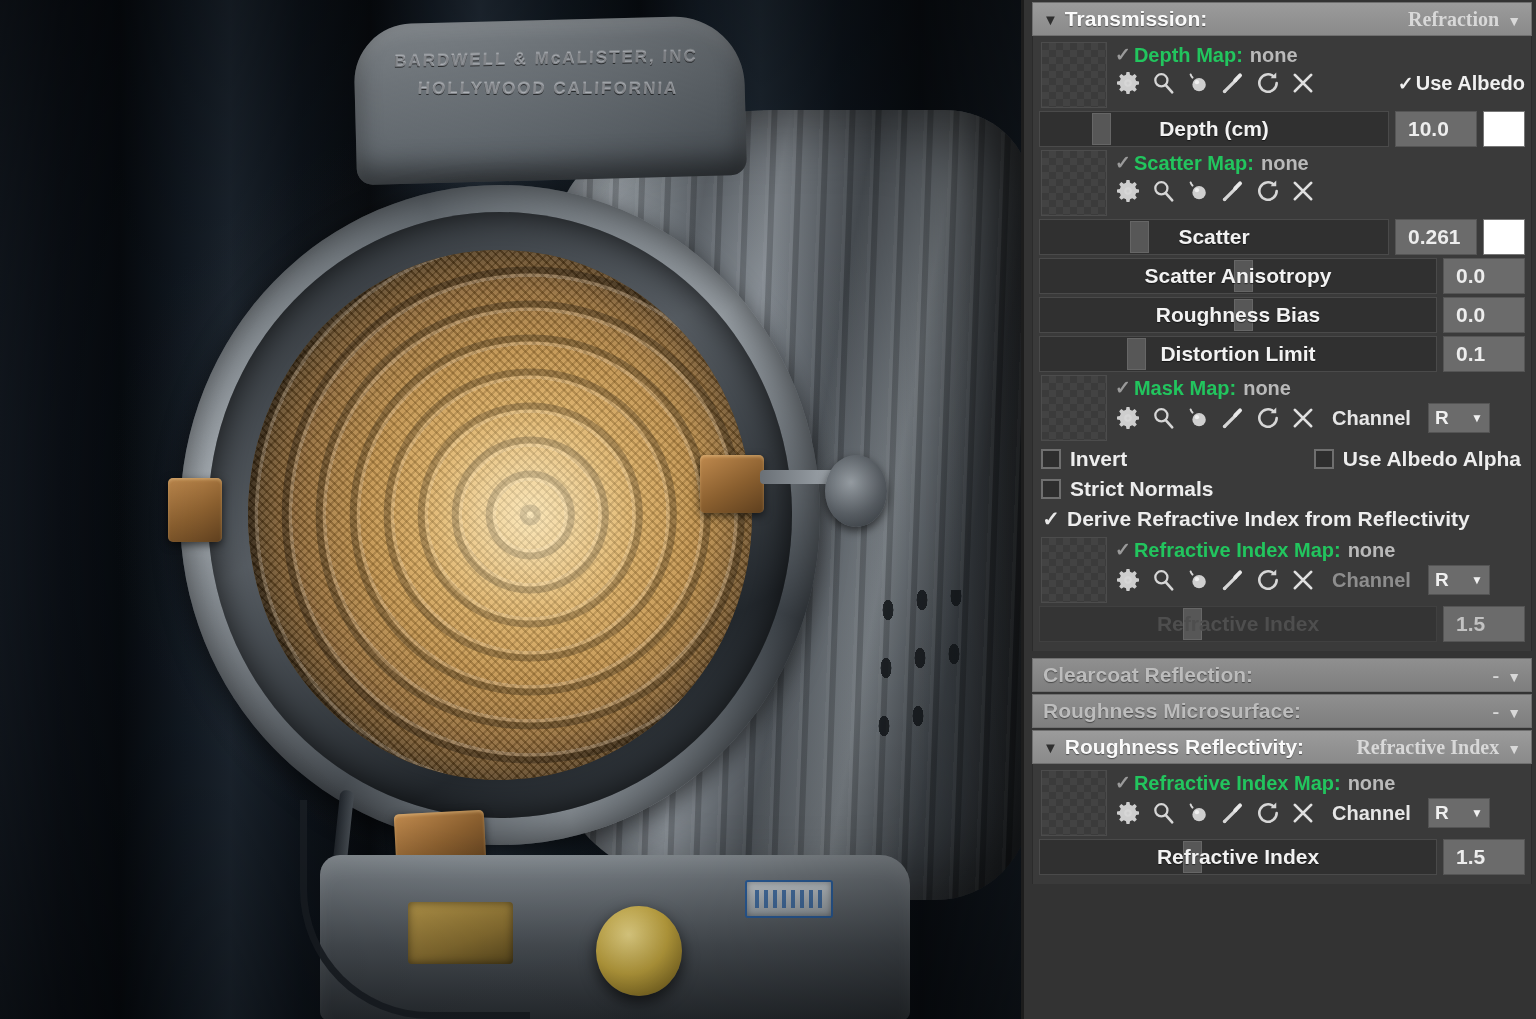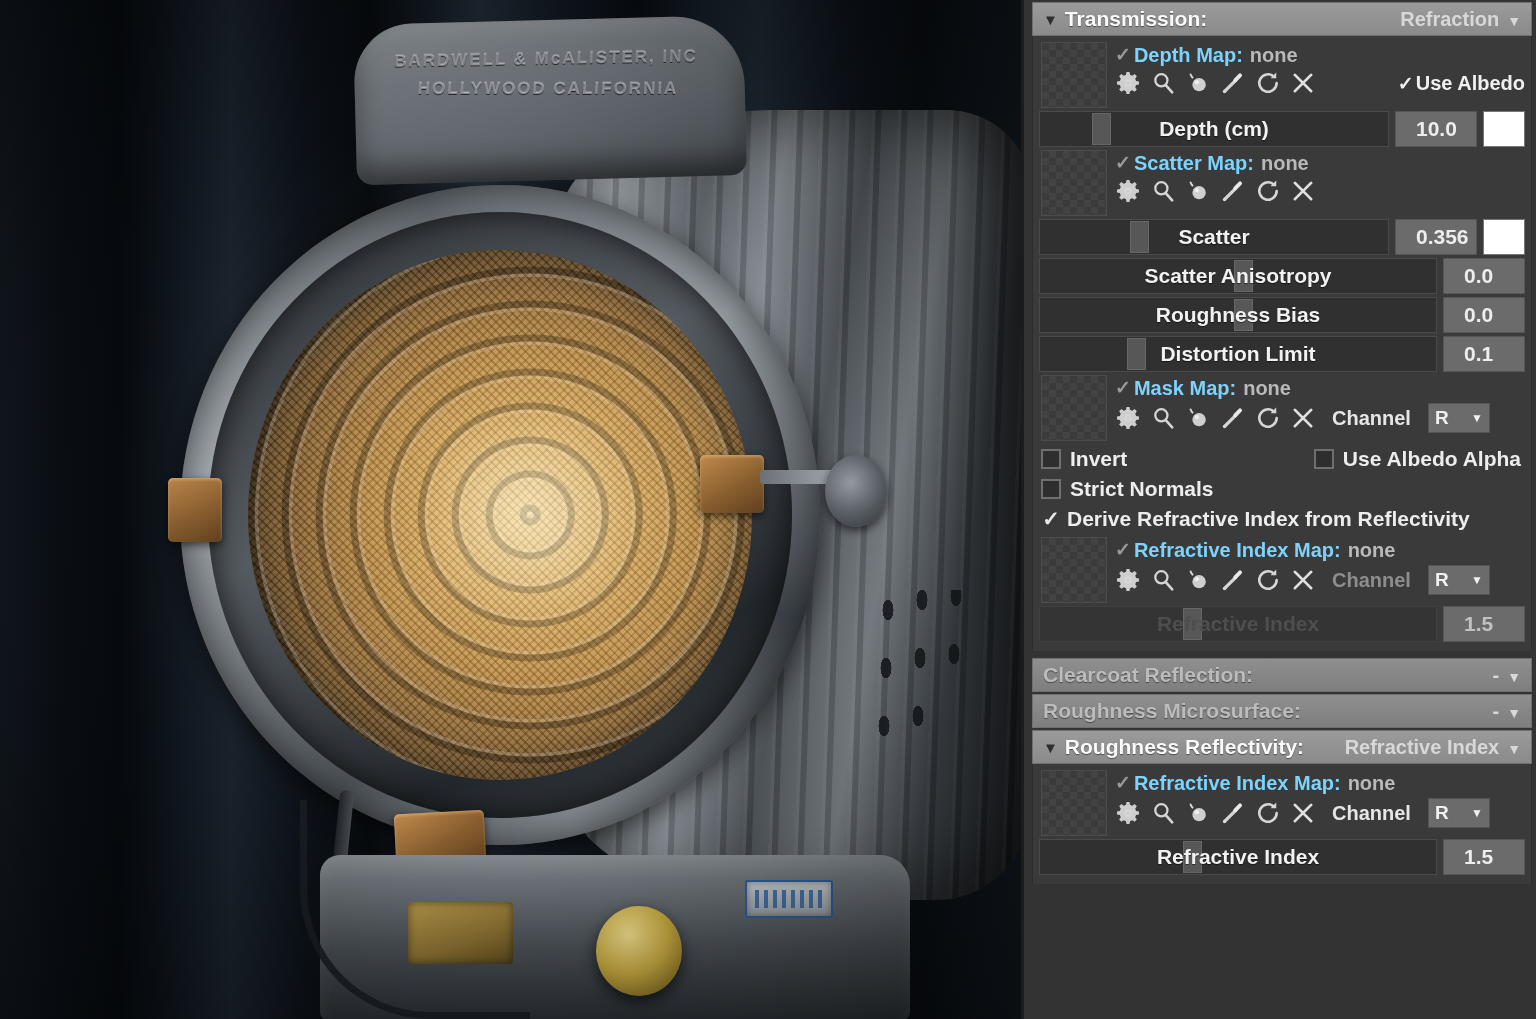--- a/index.html
+++ b/index.html
@@ -149,40 +149,40 @@
   .sec-head{ display:flex; align-items:center; height:34px; margin:2px 0 0 0;
     background:linear-gradient(180deg,#9b9b9b,#8a8a8a);
     color:#f2f2f2; font-size:21px; font-weight:700; padding:0 10px;
     border:1px solid #6f6f6f; user-select:none; }
   .sec-head.collapsed{ background:linear-gradient(180deg,#8f8f8f,#7e7e7e); }
   .sec-head .tri{ font-size:15px; margin-right:7px; color:#2e2e2e; }
   .sec-head .title{ flex:0 0 auto; color:#fafafa;
     text-shadow:0 1px 1px rgba(0,0,0,.45); }
   .sec-head.collapsed .title{ color:#bcbcbc; font-weight:700; }
   .sec-head .spacer{ flex:1 1 auto; }
-  .sec-head .right{ color:#d8d8d8; font-size:20px; font-weight:700; }
+  .sec-head .right{ color:#d8d8d8; font-size:20px; font-weight:700;font-family:Liberation Serif, serif; }
   .sec-head .right .cv{ margin-right:8px; }
   .sec-head .rtri{ font-size:14px; }
 
   .sec-body{ background:#3a3a3a; border-left:1px solid #2b2b2b;
     border-right:1px solid #2b2b2b; padding:4px 6px 6px 6px; }
 
   
   .map-row{ display:flex; align-items:flex-start; gap:8px; margin:2px 0 3px 2px; }
   .thumb{ width:66px; height:66px; flex:0 0 auto; border:1px solid #4c4c4c;
     background-color:#3b3b3b;
     background-image:
       linear-gradient(45deg,#434343 25%, transparent 25%, transparent 75%, #434343 75%),
       linear-gradient(45deg,#434343 25%, transparent 25%, transparent 75%, #434343 75%);
     background-size:14px 14px; background-position:0 0, 7px 7px; }
   .map-right{ flex:1 1 auto; min-width:0; }
   .map-label{ font-size:20px; color:#8d8d8d; font-weight:700; white-space:nowrap;
     line-height:26px; display:flex; align-items:center; }
   .map-label .chk{ color:#9a9a9a; font-size:19px; margin-right:3px; }
-  .map-label .nm{ color:#7dd3fc; }
+  .map-label .nm{ color:#22c55e; }
   .map-label .val{ color:#b9b9b9; margin-left:7px; }
   .icon-row{ display:flex; align-items:center; gap:9px; margin-top:2px; }
   .icon-row svg{ display:block; }
   .ic{ width:26px; height:26px; flex:0 0 auto; cursor:pointer; }
   .icon-row .chan-lbl{ margin-left:7px; font-size:20px; font-weight:700; color:#e6e6e6; }
   .icon-row .chan-lbl.dim{ color:#8d8d8d; }
   .use-albedo{ margin-left:auto; font-size:20px; font-weight:700; color:#f0f0f0;
     white-space:nowrap; display:flex; align-items:center; }
   .use-albedo .ck{ font-size:19px; margin-right:2px; }
 
@@ -198,21 +198,21 @@
     border:1px solid #4a4a4a; display:flex; align-items:center;
     justify-content:center; overflow:hidden; }
   .slider .hand{ position:absolute; top:1px; bottom:1px; width:19px;
     background:#575757; border:1px solid #666; }
   .slider .lbl{ position:relative; z-index:2; font-size:21px; font-weight:700;
     color:#f2f2f2; text-shadow:0 1px 1px rgba(0,0,0,.55); white-space:nowrap; }
   .slider.dim .lbl{ color:#4e4e4e; text-shadow:none; }
   .slider.dim{ background:#343434; border-color:#404040; }
   .numbox{ width:82px; height:36px; flex:0 0 auto; background:#6b6b6b;
     border:1px solid #555; color:#ededed; font-size:21px; font-weight:700;
-    display:flex; align-items:center; padding-left:20px; }
+    display:flex; align-items:center; padding-left:12px; }
   .numbox.dim{ color:#c2c2c2; }
   .swatch{ width:42px; height:36px; flex:0 0 auto; background:#ffffff;
     border:1px solid #777; }
 
   
   .ckrow{ display:flex; align-items:center; margin:6px 0 6px 2px; font-size:21px;
     font-weight:700; color:#ededed; }
   .cbox{ width:20px; height:20px; border:2px solid #6f6f6f; background:#2e2e2e;
     margin-right:9px; flex:0 0 auto; }
   .ckmark{ width:20px; margin-right:6px; font-size:21px; color:#e8e8e8;
@@ -367,21 +367,21 @@
                 </svg>
             </div>
           </div>
         </div>
 
         <div class="srow">
           <div class="slider">
             <span class="hand" style="left:26%"></span>
             <span class="lbl">Scatter</span>
           </div>
-          <div class="numbox">0.356</div>
+          <div class="numbox">0.261</div>
           <div class="swatch"></div>
         </div>
 
         <div class="srow">
           <div class="slider">
             <span class="hand" style="left:49%"></span>
             <span class="lbl">Scatter Anisotropy</span>
           </div>
           <div class="numbox">0.0</div>
         </div>

